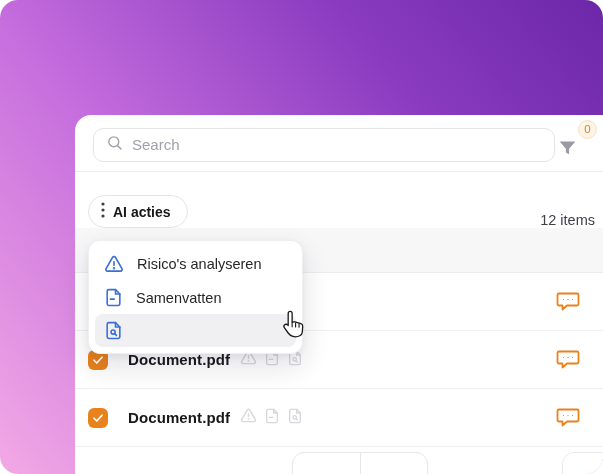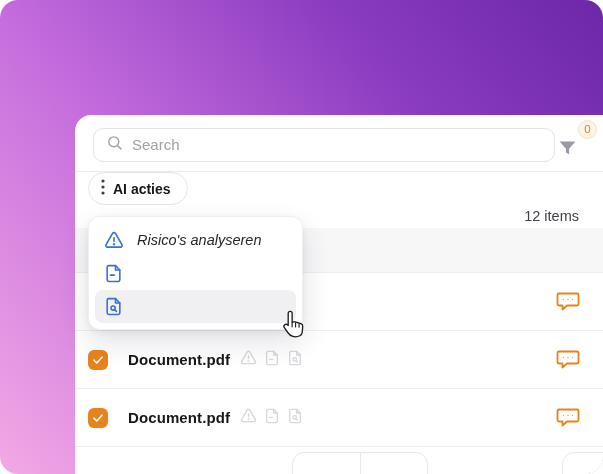--- a/index.html
+++ b/index.html
@@ -52,23 +52,23 @@
     min-width: 19px; height: 19px;
     background: #fcf4e6;
     border: 1px solid #f6e3c7;
     border-radius: 10px;
     color: #dd8324;
     font-size: 11.5px; line-height: 17px;
     text-align: center; padding: 0 5px;
   }
   
   .actions-row {
-    display: flex; align-items: flex-start;
+    display: flex; align-items: flex-end;
     height: 56px;
-    padding: 0 24px 0 13px;
+    padding: 0 8px 0 13px;
   }
   .ai-actions-btn {
     display: flex; align-items: center; gap: 8px;
     height: 33px;
     padding: 0 16px 0 12px;
     border: 1px solid #e4e4e7;
     border-radius: 17px;
     background: #fff;
     font-size: 14px; font-weight: 700; color: #18181b;
     cursor: pointer;
@@ -118,29 +118,28 @@
   .pager-cell + .pager-cell { border-left: 1px solid #e8e8ea; }
   .pager-next {
     position: absolute; left: 487px; top: 5px;
     width: 90px; height: 40px;
     border: 1px solid #e8e8ea;
     border-radius: 12px; background:#fff;
   }
   
   .dropdown {
     position: absolute;
-    left: 88px; top: 216px;
+    left: 88px; top: 240px;
     width: 215px;
     background: #ffffff;
     border: 1px solid #efeff1;
     border-radius: 12px;
     box-shadow: 0 12px 28px rgba(40, 30, 60, 0.14), 0 2px 6px rgba(40,30,60,0.06);
     padding: 6px;
     z-index: 5;
-    font-style: italic;
   }
   .dd-item {
     display: flex; align-items: center; gap: 13px;
     padding: 7px 9px;
     border-radius: 8px;
     font-size: 14.5px; font-weight: 500; color: #27272a;
     cursor: pointer;
   }
   .dd-item.highlight { background: #f0f0f2; }
   .dd-item .dd-icon { color: #3b6fd4; display: flex; }
@@ -318,20 +317,21 @@
       <span>Risico's analyseren</span>
     </div>
     <div class="dd-item">
       <span class="dd-icon">
         <svg width="19" height="19" viewBox="0 0 24 24" fill="none" stroke="currentColor" stroke-width="2" stroke-linecap="round" stroke-linejoin="round">
             <path d="M14.5 2H6a2 2 0 0 0-2 2v16a2 2 0 0 0 2 2h12a2 2 0 0 0 2-2V7.5z"></path>
             <path d="M14.5 2v5.5H20"></path>
             <line x1="8" y1="14" x2="13" y2="14"></line>
           </svg>
       </span>
+      <span>Samenvatten</span>
     </div>
     <div class="dd-item highlight">
       <span class="dd-icon">
         <svg width="19" height="19" viewBox="0 0 24 24" fill="none" stroke="currentColor" stroke-width="2" stroke-linecap="round" stroke-linejoin="round">
             <path d="M14.5 2H6a2 2 0 0 0-2 2v16a2 2 0 0 0 2 2h12a2 2 0 0 0 2-2V7.5z"></path>
             <path d="M14.5 2v5.5H20"></path>
             <circle cx="11.5" cy="14" r="2.6"></circle>
             <line x1="13.5" y1="16" x2="15.7" y2="18.2"></line>
           </svg>
       </span>

